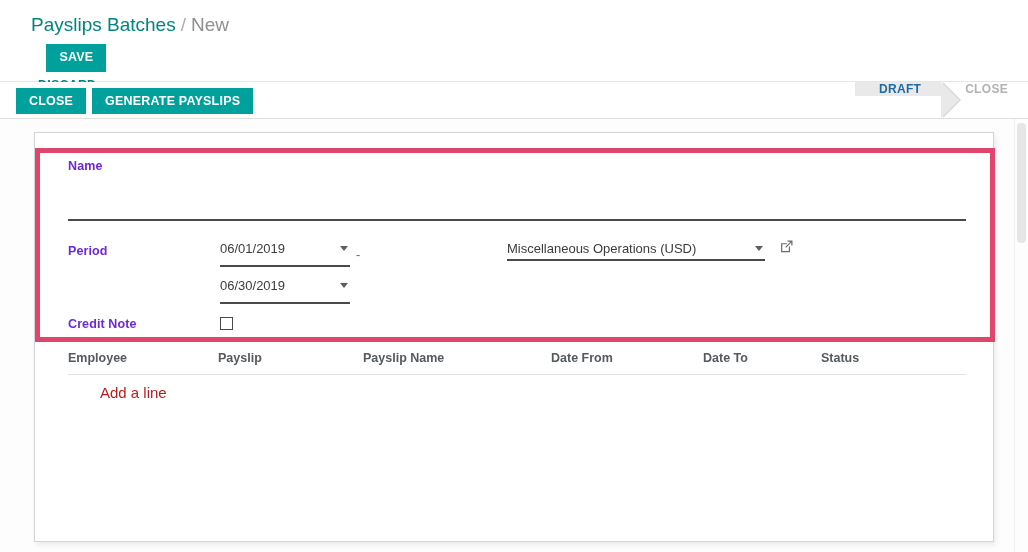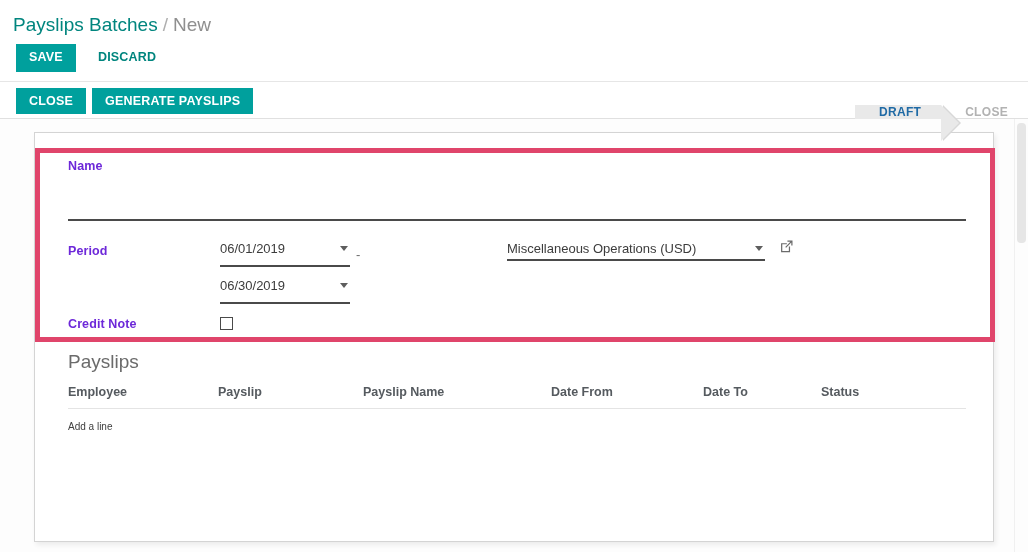--- a/index.html
+++ b/index.html
@@ -19,21 +19,21 @@
   
   .control-panel {
     position: absolute;
     top: 0; left: 0; right: 0;
     height: 82px;
     background: #ffffff;
     border-bottom: 1px solid #e6e6e6;
   }
   .breadcrumb {
     position: absolute;
-    left: 13px; top: 13px;
+    left: 31px; top: 13px;
     font-size: 19px;
     line-height: 24px;
     white-space: nowrap;
   }
   .bc-link {
     color: #00857e;
     font-weight: 400;
   }
   .bc-sep {
     color: #aeaeae;
@@ -42,21 +42,22 @@
   }
   .bc-current {
     color: #8f8f8f;
     font-weight: 400;
   }
 
   .cp-buttons {
     position: absolute;
     left: 16px; top: 44px;
     display: flex;
-    align-items: flex-start;
+    align-items: flex-end;
+    flex-direction: column;
   }
   .btn-save {
     background: #00a09d;
     color: #ffffff;
     border: none;
     font-size: 12.5px;
     font-weight: bold;
     letter-spacing: 0.2px;
     padding: 6px 13px 7px 13px;
     height: 28px;
@@ -102,21 +103,21 @@
     padding: 0 13px;
     cursor: pointer;
     font-family: "Liberation Sans", sans-serif;
   }
 
   .statusbar {
     position: absolute;
     right: 0; top: 0;
     height: 37px;
     display: flex;
-    align-items: flex-end;
+    align-items: flex-start;
   }
   .status-item {
     position: relative;
     display: flex;
     align-items: center;
     padding: 0 20px 0 24px;
     font-size: 12px;
     font-weight: bold;
     letter-spacing: 0.3px;
     color: #b2b2b2;
@@ -336,24 +337,25 @@
   .col-name  { width: 188px; margin-left: 39px; }
   .col-from  { width: 152px; }
   .col-to    { width: 118px; }
   .col-stat  { width: 145px; }
 
   table.list td {
     padding: 9px 0 0 0;
     font-size: 13px;
   }
   .add-line {
-    color: #404040;
-    font-size: 10px;
+    color: #b91c1c;
+    font-size: 15px;
     cursor: pointer;
     text-decoration: none;
+    margin-left: 32px;
   }
 
   
   .scroll-strip {
     position: absolute;
     right: 0; top: 119px;
     width: 14px; bottom: 0;
     background: #fdfdfd;
     border-left: 1px solid #f0f0f0;
   }
@@ -441,21 +443,20 @@
             <span class="ext-link">
               <svg width="15" height="15" viewBox="0 0 16 16">
                 <path d="M2.2 4.4 h6.2 v1.3 H3.5 v7.0 h7.0 V8.0 h1.3 v6.2 H2.2 Z" fill="#6b6b6b"></path>
                 <path d="M9.0 1.6 h5.4 v5.4 h-1.3 V3.85 L7.6 9.35 l-0.95 -0.95 5.5 -5.5 H9.0 Z" fill="#6b6b6b"></path>
               </svg>
             </span>
           </div>
         </div>
 
         <div class="payslips-section">
-          <div class="section-title">Payslips</div>
           <table class="list">
             <thead>
               <tr>
                 <th class="col-ref">Employee</th>
                 <th class="col-emp">Payslip</th>
                 <th class="col-name">Payslip Name</th>
                 <th class="col-from">Date From</th>
                 <th class="col-to">Date To</th>
                 <th class="col-stat">Status</th>
               </tr>

